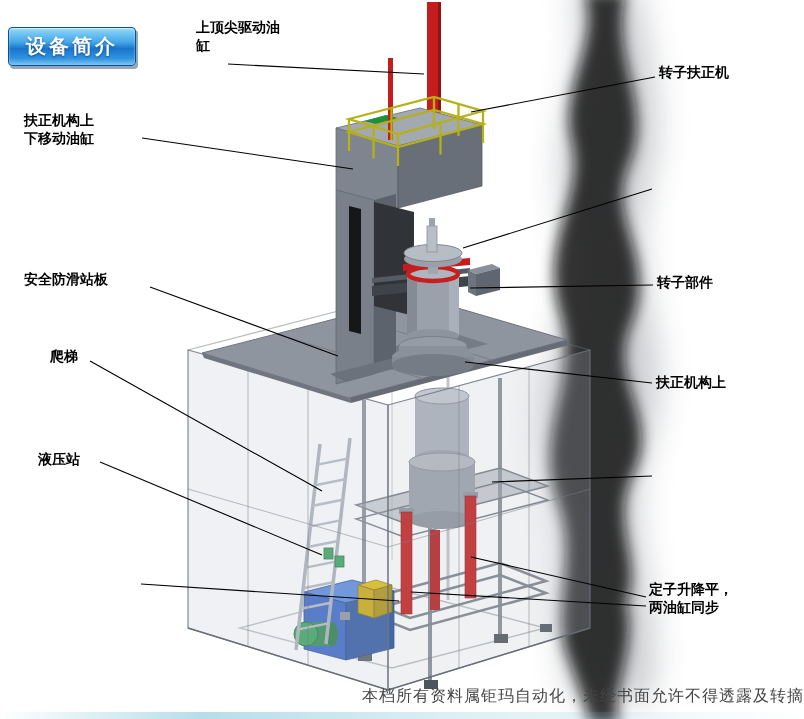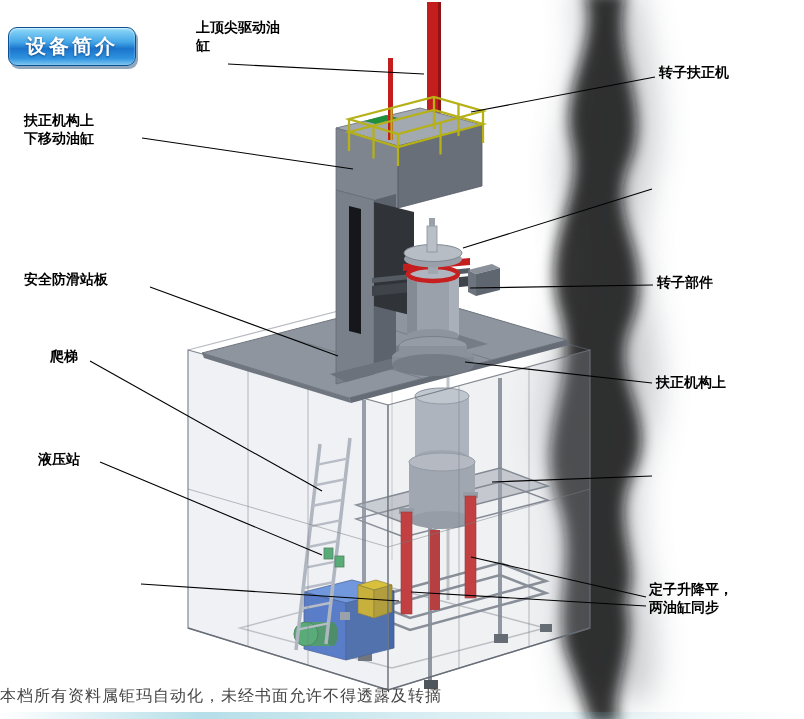--- a/index.html
+++ b/index.html
@@ -7,29 +7,29 @@
     position:relative;width:804px;height:719px;background:#ffffff;overflow:hidden;
     font-family:"DejaVu Sans","Liberation Sans",sans-serif;
   }
   .stage svg{position:absolute;left:0;top:0;}
   .label{
     position:absolute;font-size:14px;font-weight:700;color:#000;
     line-height:1.32;white-space:pre-line;z-index:3;
   }
   .badge{
     position:absolute;left:8px;top:27px;z-index:4;
-    padding:5px 17px;border-radius:9px;
+    padding:5px 17px;border-radius:4px;
     background:linear-gradient(180deg,#8fd9f8 0%,#45a7e8 38%,#1b74cc 56%,#2f93e0 82%,#7cc6f0 100%);
     color:#fff;font-size:20px;font-weight:700;letter-spacing:3px;
     border:1px solid #0d4f92;
     box-shadow:2px 3px 0 rgba(13,60,105,0.45), inset 0 1px 2px rgba(255,255,255,0.7);
     text-shadow:0 1px 2px rgba(0,40,90,0.6);
   }
   .watermark{
-    position:absolute;left:0;right:0;top:686px;text-align:left;
+    position:absolute;left:0;right:0;top:686px;text-align:right;
     font-size:16px;font-weight:400;color:#454545;z-index:3;letter-spacing:1px;
   }
   .bottom-fade{
     position:absolute;left:0;bottom:0;width:100%;height:7px;z-index:2;
     background:linear-gradient(90deg,rgba(110,190,210,0) 0%,rgba(110,190,210,0.5) 25%,rgba(110,190,210,0.25) 55%,rgba(110,190,210,0) 100%);
   }
 </style>
 </head>
 <body>
 

